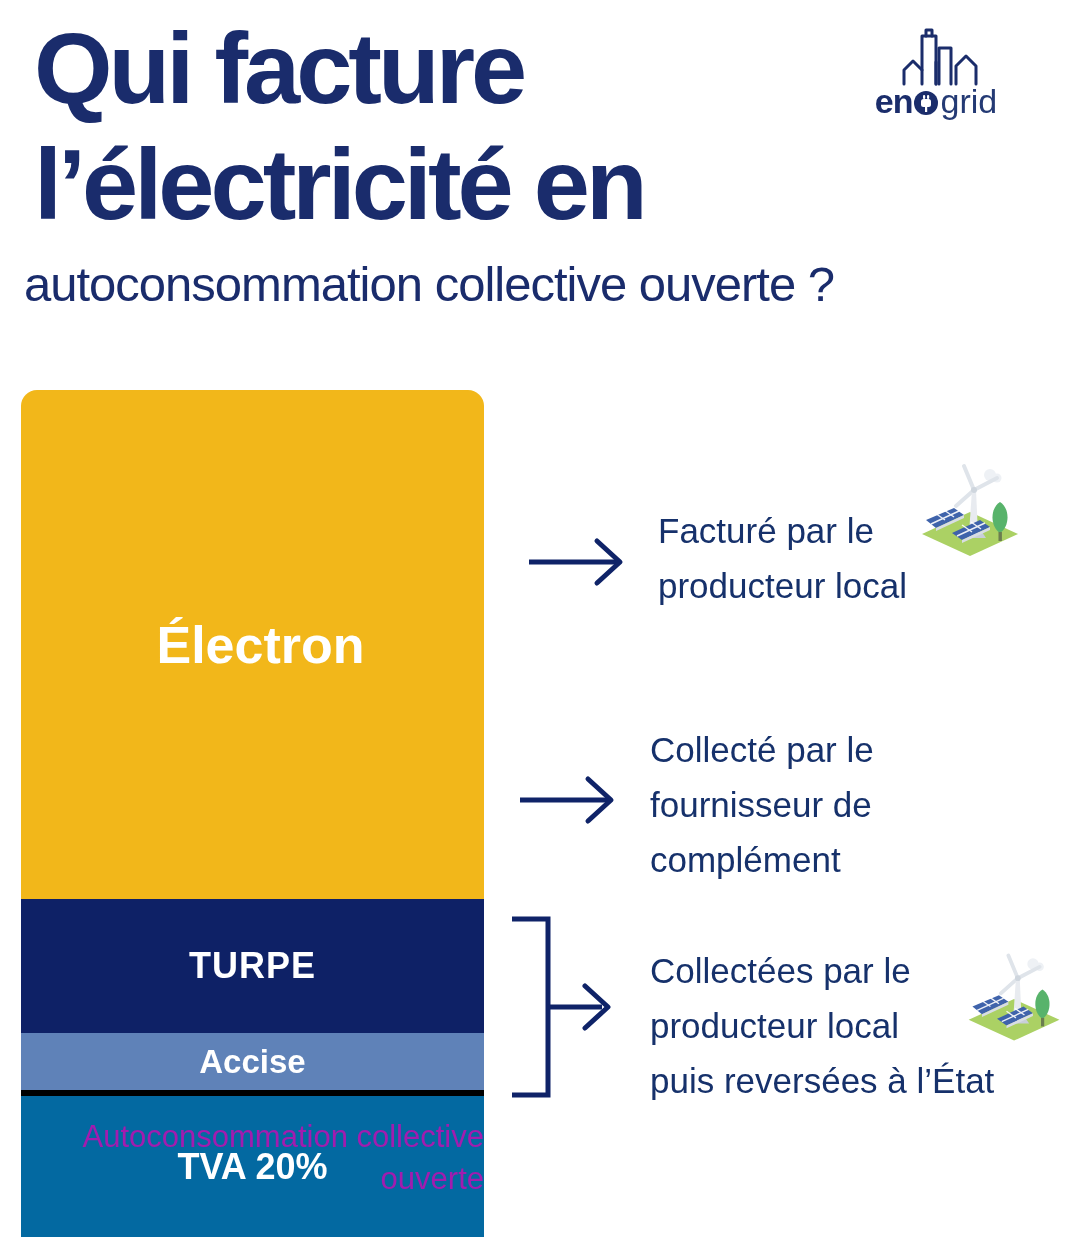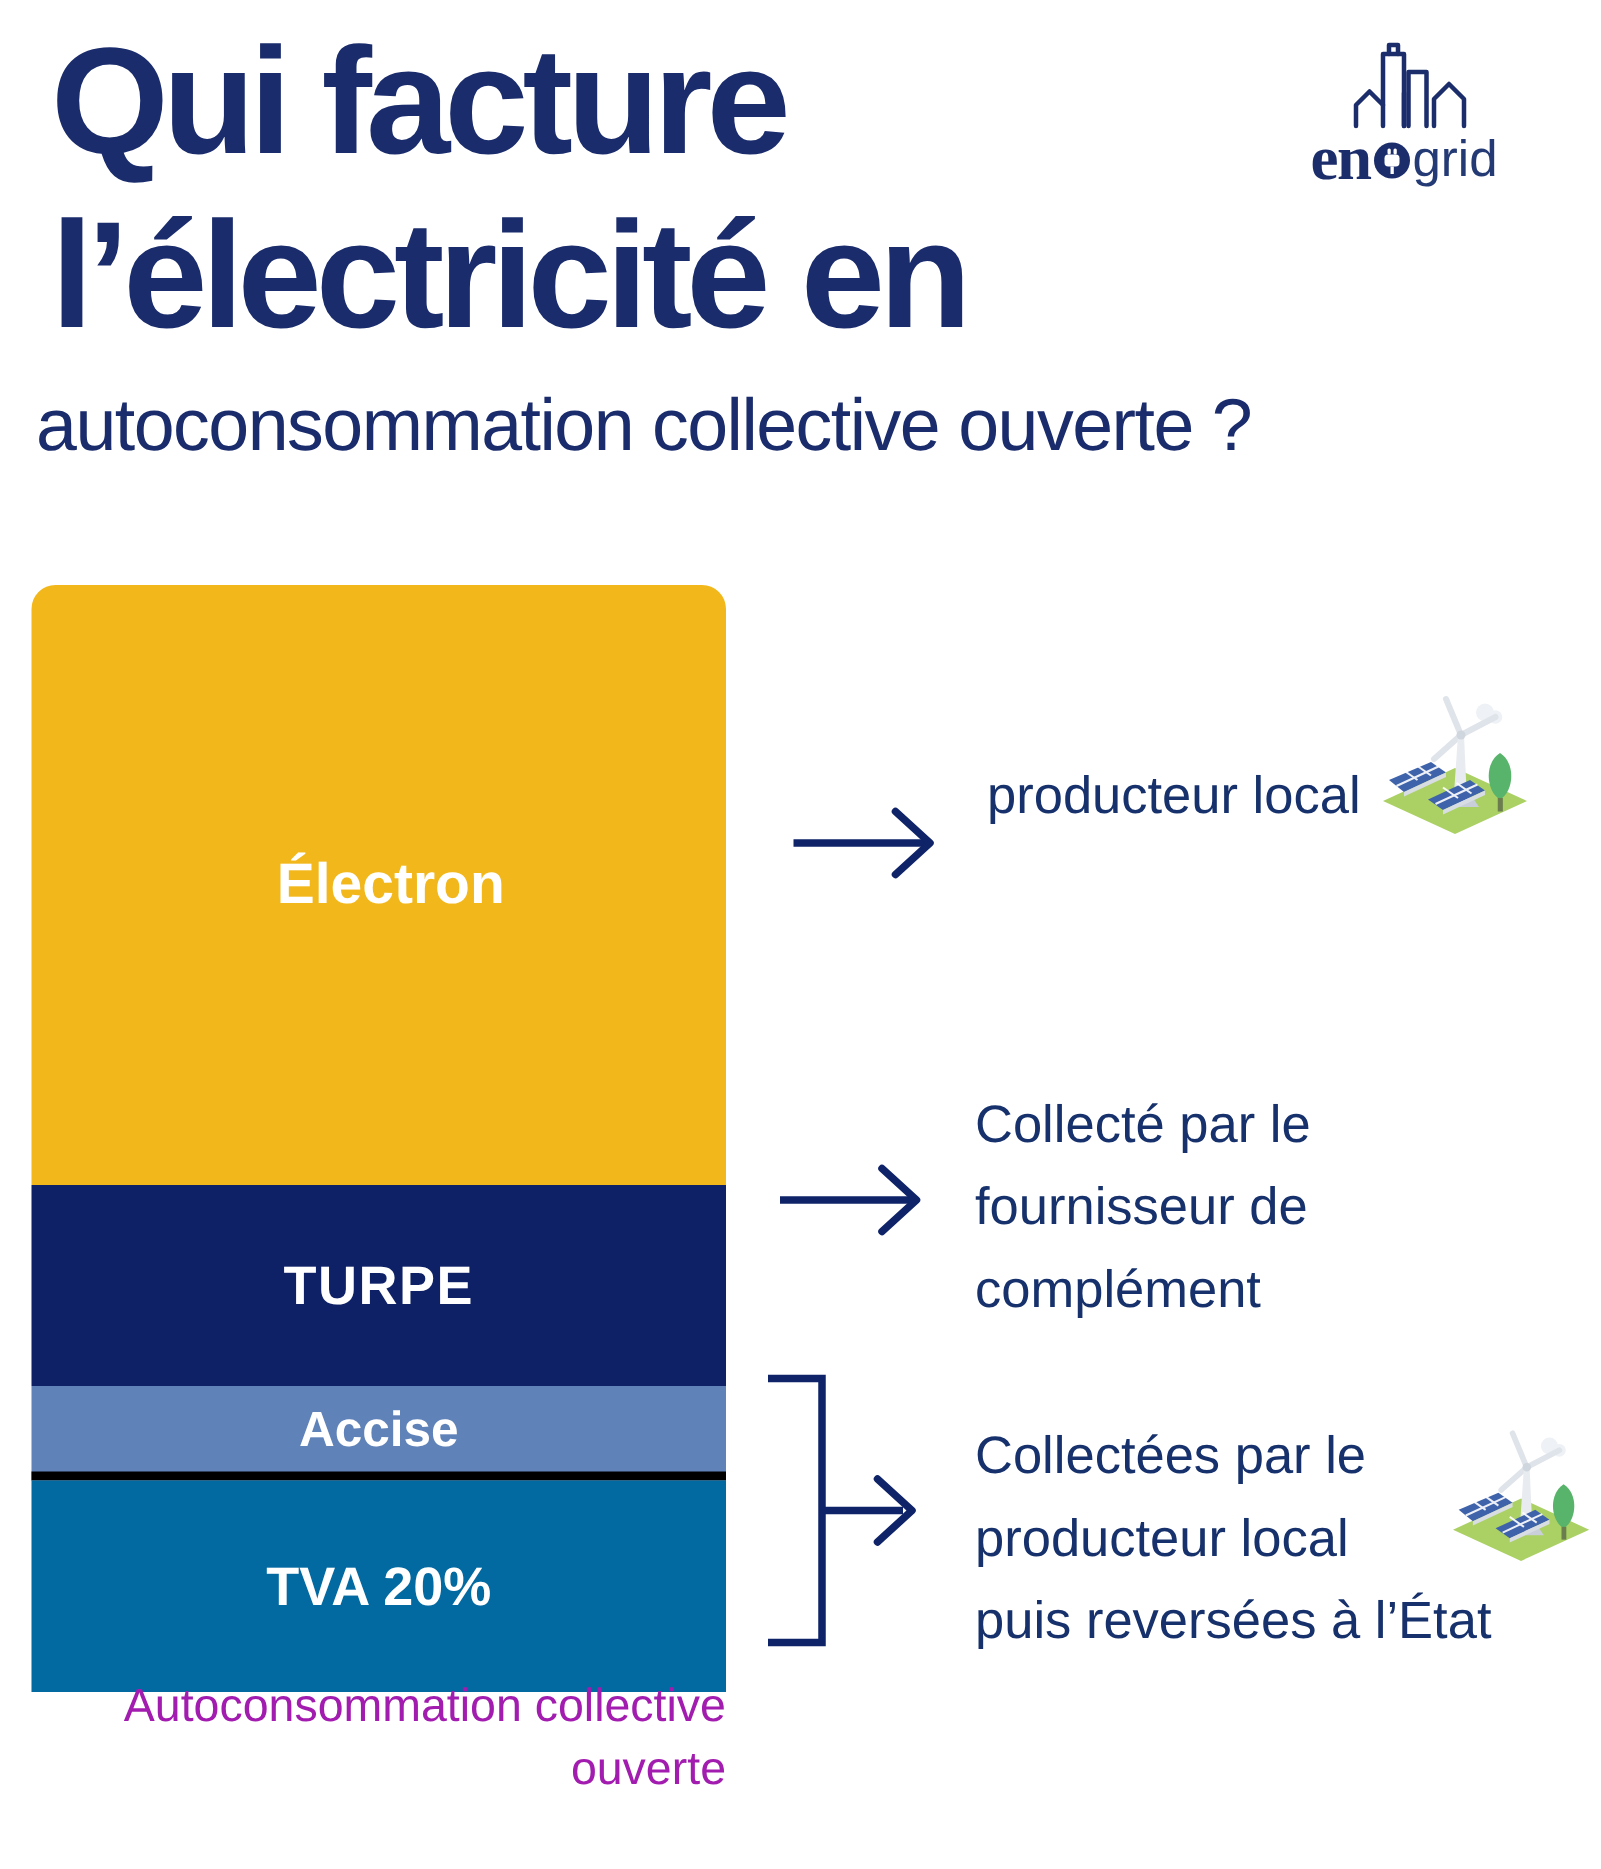--- a/index.html
+++ b/index.html
@@ -20,27 +20,27 @@
   .subtitle{
     position:absolute;left:24px;top:256px;
     color:#1a2c6c;
     font-size:49px;font-weight:400;letter-spacing:-1px;
     white-space:nowrap;
   }
   
   .logo{position:absolute;left:856px;top:26px;width:160px;text-align:center;}
   .logo .skyline{display:block;margin:0 auto -6px auto;}
   .logo .wordmark{display:flex;align-items:center;justify-content:center;color:#1b2d6b;}
-  .logo .w-bold{font-weight:800;font-size:42px;letter-spacing:-1px;font-family:Liberation Serif, serif;}
+  .logo .w-bold{font-weight:800;font-size:34px;letter-spacing:-1px;}
   .logo .w-light{font-weight:300;font-size:34px;letter-spacing:0px;color:#243a74;}
   .logo .o-plug{display:inline-block;margin:2px 1px 0 1px;}
   
   .bar{position:absolute;left:21px;top:390px;width:463px;}
   .seg{display:flex;align-items:center;justify-content:center;color:#ffffff;font-weight:700;}
-  .seg-electron{height:400px;background:#f2b71a;border-radius:16px 16px 0 0;font-size:38px;padding-left:16px;}
+  .seg-electron{height:509px;background:#f2b71a;border-radius:16px 16px 0 0;font-size:52px;padding-left:16px;}
   .seg-turpe{height:134px;background:#0e2166;font-size:36px;letter-spacing:1px;}
   .seg-accise{height:57px;background:#5f82b8;border-bottom:6px solid #000000;font-size:33px;}
   .seg-tva{height:141px;background:#0369a1;font-size:36px;}
   .bar-caption{
     position:absolute;left:21px;top:1116px;width:463px;
     text-align:right;color:#a21caf;
     font-size:31px;font-weight:500;line-height:42px;
   }
   
   .note{position:absolute;color:#16316b;font-size:35px;font-weight:500;line-height:55px;}
@@ -104,20 +104,21 @@
   </div>
   <div class="bar-caption">Autoconsommation collective ouverte</div>
 
   <svg class="arrow-1" width="102" height="52" viewBox="0 0 102 52" fill="none">
     <g stroke="#0f2368" stroke-width="5">
       <path d="M3 26 H92"></path>
       <path d="M71 5 L94 26 L71 47" stroke-linecap="round" stroke-linejoin="round"></path>
     </g>
   </svg>
   <div class="note note-1">
+    <div>Facturé par le</div>
     <div>producteur local</div>
   </div>
   <svg class="icon-farm-1" width="110" height="112" viewBox="0 0 110 100">
     <circle cx="74" cy="13" r="6" fill="#eef1f5"></circle>
     <circle cx="81" cy="16" r="4.5" fill="#eef1f5"></circle>
     <polygon points="6,72 54,50 102,72 54,94" fill="#abd164"></polygon>
     <g stroke="#dfe4ea" stroke-width="4" stroke-linecap="round">
       <path d="M58 28 L48 4"></path>
       <path d="M58 28 L81 16"></path>
       <path d="M58 28 L40 44"></path>

